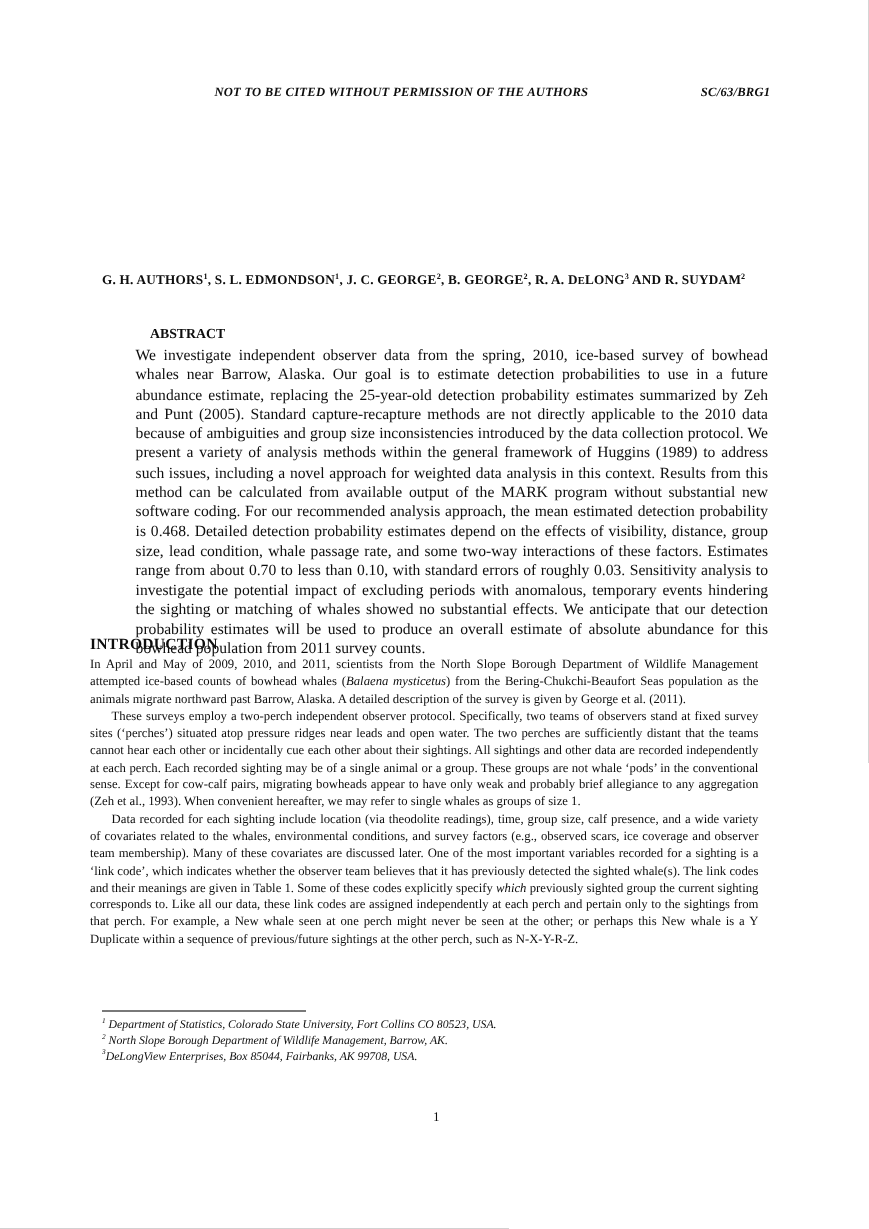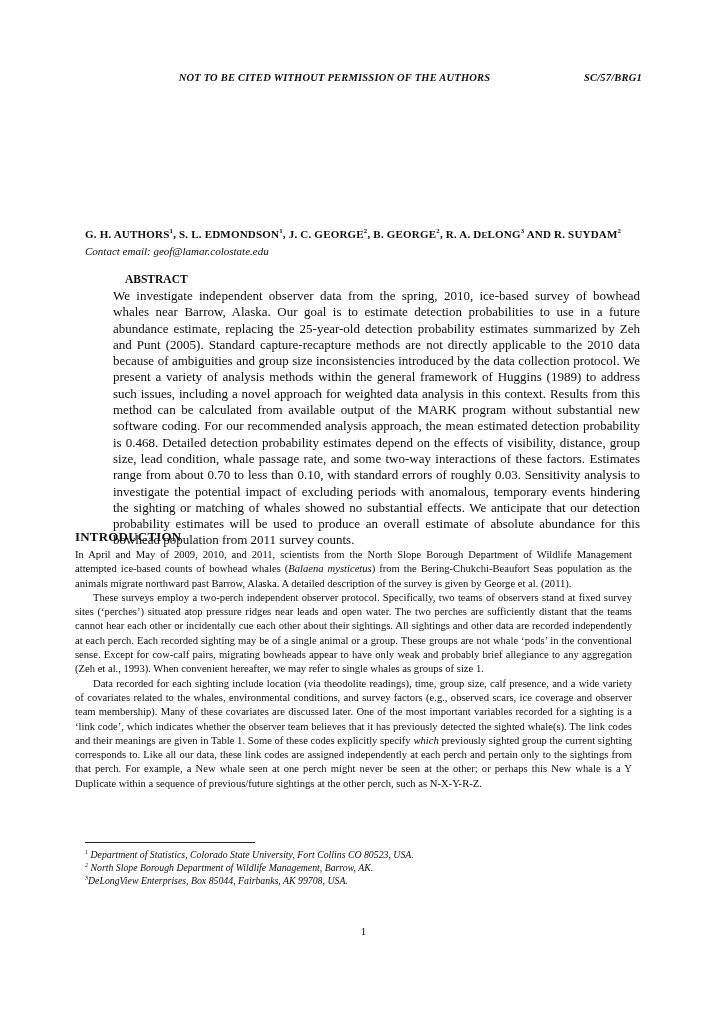--- a/index.html
+++ b/index.html
@@ -68,27 +68,26 @@
   .i{font-style:italic;}
   .sm{font-size:.8em;}
 </style>
 </head>
 <body>
 
 <div class="page">
 
   <div class="running-header">
     <span class="notice">NOT TO BE CITED WITHOUT PERMISSION OF THE AUTHORS</span>
-    <span class="code">SC/57/BRG1</span>
+    <span class="code">SC/63/BRG1</span>
   </div>
 
 
   <div class="authors-line"><span>G. H. AUTHORS</span><sup>1</sup><span>, S. L. EDMONDSON</span><sup>1</sup><span>, J. C. GEORGE</span><sup>2</sup><span>, B. GEORGE</span><sup>2</sup><span>, R. A. D</span><span class="sm">E</span><span>LONG</span><sup>3</sup><span> AND R. SUYDAM</span><sup>2</sup></div>
 
-  <div class="contact-line">Contact email: geof@lamar.colostate.edu</div>
 
   <div class="abstract-block">
     <p class="abstract-heading">ABSTRACT</p>
     <p class="abstract-body"><span>We investigate independent observer data from the spring, 2010, ice-based survey of bowhead whales near Barrow, Alaska.  Our goal is to estimate detection probabilities to use in a future abundance estimate, replacing the 25-year-old detection probability estimates summarized by Zeh and Punt (2005).  Standard capture-recapture methods are not directly applicable to the 2010 data because of ambiguities and group size inconsistencies introduced by the data collection protocol.  We present a variety of analysis methods within the general framework of Huggins (1989) to address such issues, including a novel approach for weighted data analysis in this context.  Results from this method can be calculated from available output of the MARK program without substantial new software coding.  For our recommended analysis approach, the mean estimated detection probability is 0.468.  Detailed detection probability estimates depend on the effects of visibility, distance, group size, lead condition, whale passage rate, and some two-way interactions of these factors.  Estimates range from about 0.70 to less than 0.10, with standard errors of roughly 0.03.  Sensitivity analysis to investigate the potential impact of excluding periods with anomalous, temporary events hindering the sighting or matching of whales showed no substantial effects.  We anticipate that our detection probability estimates will be used to produce an overall estimate of absolute abundance for this bowhead population from 2011 survey counts.</span></p>
   </div>
 
   <div class="intro-block">
     <p class="section-heading">INTRODUCTION</p>
     <p class="body-para"><span>In April and May of 2009, 2010, and 2011, scientists from the North Slope Borough Department of Wildlife Management attempted ice-based counts of bowhead whales (</span><span class="i">Balaena mysticetus</span><span>) from the Bering-Chukchi-Beaufort Seas population as the animals migrate northward past Barrow, Alaska.  A detailed description of the survey is given by George et al. (2011).</span></p>
     <p class="body-para indent"><span>These surveys employ a two-perch independent observer protocol.  Specifically, two teams of observers stand at fixed survey sites (‘perches’) situated atop pressure ridges near leads and open water.  The two perches are sufficiently distant that the teams cannot hear each other or incidentally cue each other about their sightings.  All sightings and other data are recorded independently at each perch.  Each recorded sighting may be of a single animal or a group.  These groups are not whale ‘pods’ in the conventional sense.  Except for cow-calf pairs, migrating bowheads appear to have only weak and probably brief allegiance to any aggregation (Zeh et al., 1993). When convenient hereafter, we may refer to single whales as groups of size 1.</span></p>

